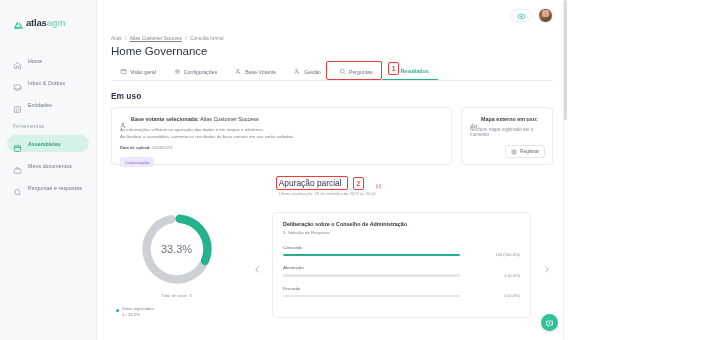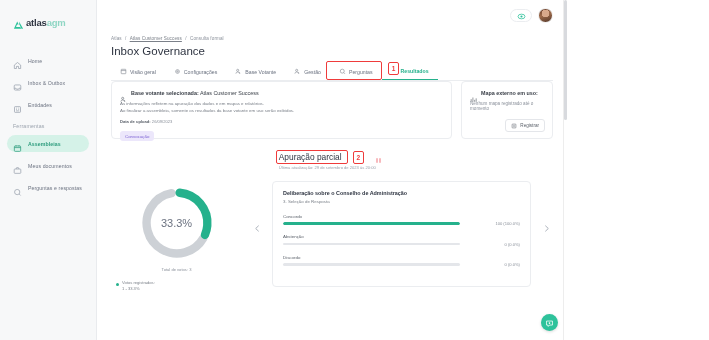--- a/index.html
+++ b/index.html
@@ -123,21 +123,21 @@
   }
   .btn-register .ic { width: 6px; height: 6px; display: block; }
 
   
   .apur-row { display: flex; align-items: flex-start; justify-content: center; margin-top: 13px; }
   .apur-title { font-size: 8.4px; color: #2f3542; position: relative; }
   .apur-sub { font-size: 4.1px; color: #9aa2ad; margin-top: 2.5px; }
   .apur-dots { display: flex; gap: 1.5px; margin-top: 6px; padding-right: 4px; }
   .apur-dots i { width: 2px; height: 5px; background: #f7b9bd; border-radius: 1px; display: block; }
 
-  .results { display: flex; gap: 8px; margin-top: 11px; align-items: flex-start; }
+  .results { display: flex; gap: 8px; margin-top: 11px; align-items: flex-end; }
 
   .donut-wrap { flex: 0 0 131px; padding-top: 4px; }
   .donut { width: 76px; height: 76px; margin: 0 auto; position: relative; }
   .donut svg { display: block; }
   .donut-label {
     position: absolute; inset: 0; display: flex; align-items: center; justify-content: center;
     font-size: 11px; color: #6b7280;
   }
   .donut-total { text-align: center; font-size: 4.1px; color: #8b919b; margin-top: 6px; }
   .legend { margin-top: 8px; padding-left: 5px; display: flex; gap: 3px; align-items: flex-start; }
@@ -270,21 +270,21 @@
     <div class="content">
 
       <div class="breadcrumb">
         <span>Atlas</span>
         <span class="sep">/</span>
         <span class="crumb-link">Atlas Customer Success</span>
         <span class="sep">/</span>
         <span>Consulta formal</span>
       </div>
 
-      <h1 class="page-title">Inbox Governance</h1>
+      <h1 class="page-title">Home Governance</h1>
 
       <div class="tabs">
         <div class="tab">
           <span class="ic">
             <svg viewBox="0 0 12 12" width="7" height="7">
                 <rect x="2" y="2.2" width="8" height="7.6" rx="1" fill="none" stroke="#7b8089" stroke-width="1"></rect>
                 <path d="M2 4.4H10" stroke="#7b8089" stroke-width="1"></path>
               </svg>
           </span>
           <span>Visão geral</span>
@@ -334,20 +334,21 @@
                 <path d="M6 6 V2.4 A3.6 3.6 0 0 1 9.6 6 Z" fill="#25b18c"></path>
               </svg>
           </span>
           <span>Resultados</span>
         </div>
 
         <div class="annot-box" style="left:215px; top:-3px; width:56px; height:19px;"></div>
         <div class="annot-num" style="left:277px; top:-2px; width:11px; height:13px;">1</div>
       </div>
 
+      <h2 class="section-h">Em uso</h2>
 
       <div class="cards">
         <div class="card card-left">
           <div class="card-head">
             <span class="ic">
               <svg viewBox="0 0 12 12" width="7" height="7">
                   <circle cx="4.6" cy="4" r="1.8" fill="none" stroke="#5c626b" stroke-width="1"></circle>
                   <path d="M1.6 9.6c0-1.7 1.4-2.8 3-2.8s3 1.1 3 2.8" fill="none" stroke="#5c626b" stroke-width="1"></path>
                   <path d="M8.3 9.6c0-1.5-.6-2.4-1.5-2.8" fill="none" stroke="#5c626b" stroke-width="1"></path>
                 </svg>

